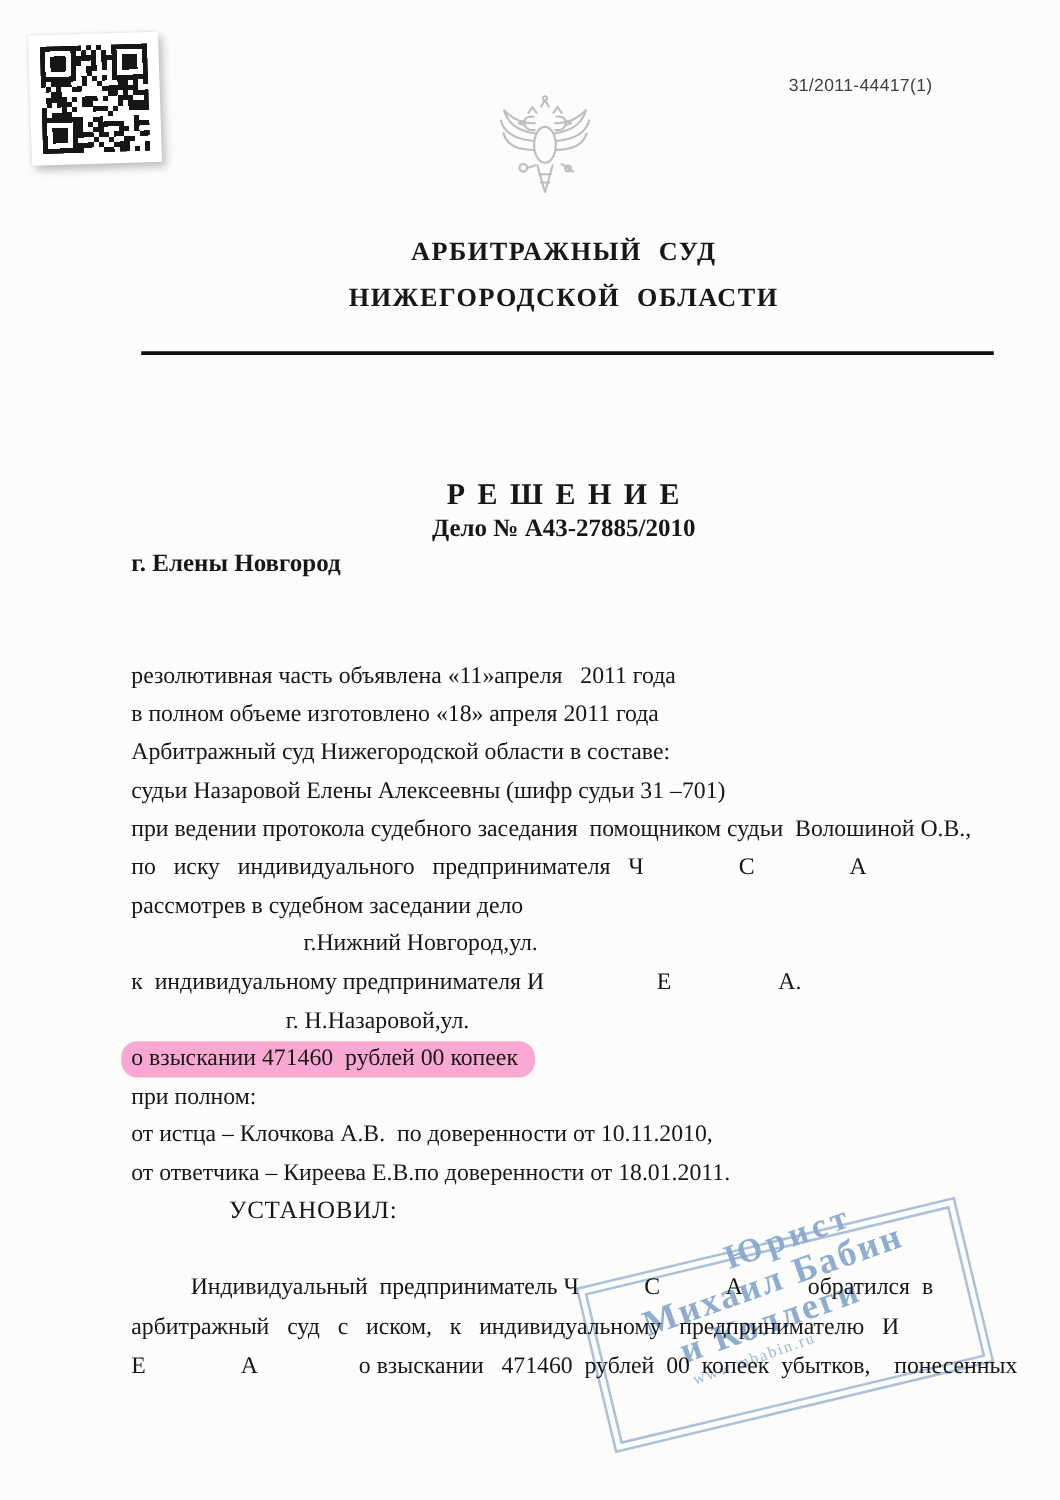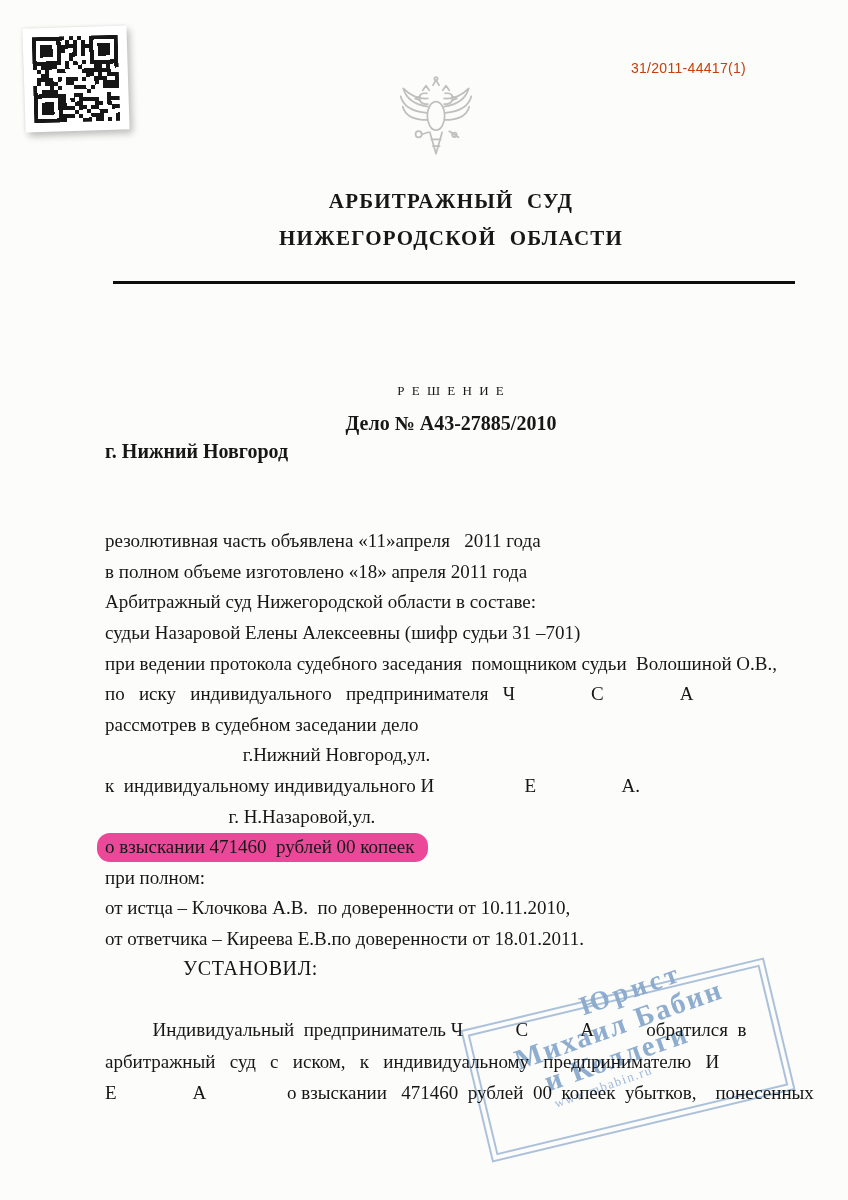--- a/index.html
+++ b/index.html
@@ -13,32 +13,32 @@
     position:absolute;left:24px;top:27px;width:104px;height:104px;background:#fff;
     transform:rotate(-1.8deg);
     box-shadow:3px 4px 7px rgba(0,0,0,.25),-1px -1px 2px rgba(0,0,0,.05);
     display:flex;align-items:center;justify-content:center;
   }
   .qr-card svg{width:86px;height:86px;shape-rendering:crispEdges;}
   
   .doc-number{
     position:absolute;left:480px;top:60px;width:266px;text-align:right;
     font-family:"Liberation Sans","DejaVu Sans",sans-serif;
-    font-size:14px;color:#c2410c;letter-spacing:.3px;
+    font-size:14px;color:#404040;letter-spacing:.3px;
   }
   
   .emblem{position:absolute;left:398px;top:76px;width:76px;height:92px;opacity:.55;}
   
   .cline{position:absolute;left:56px;width:790px;text-align:center;}
   .court{font-weight:bold;font-size:21px;letter-spacing:1.2px;word-spacing:7px;}
   .court1{top:189px;}
   .court2{top:226px;}
   .rule{position:absolute;left:113px;top:281px;width:682px;height:3px;background:#0e0e0e;}
   .in-name{top:322px;font-size:19px;font-weight:bold;word-spacing:3px;}
-  .decision{top:383px;font-size:13px;font-weight:normal;letter-spacing:1px;word-spacing:2px;}
+  .decision{top:383px;font-size:24px;font-weight:bold;letter-spacing:1px;word-spacing:2px;}
   .case-no{top:412px;font-size:20px;font-weight:bold;}
   .city{position:absolute;left:105px;top:440px;font-size:20px;font-weight:bold;}
   
   .body-block{position:absolute;left:105px;top:498px;width:706px;font-size:19px;margin-top:28px;}
   .body-block .line{height:30.6px;display:flex;align-items:center;white-space:pre;}
   .hl{border-radius:13px;padding:3px 14px 4px 8px;margin-left:-8px;}
   .ustanovil{position:absolute;left:183px;top:957px;font-size:20px;letter-spacing:.6px;}
   .para-block{position:absolute;left:105px;top:1014px;width:706px;font-size:19px;}
   .para-block .line{height:31.8px;display:flex;align-items:center;white-space:pre;text-align:center;}
   
@@ -340,34 +340,34 @@
     </svg>
   </div>
 
   <div class="cline court court1">АРБИТРАЖНЫЙ  СУД</div>
   <div class="cline court court2">НИЖЕГОРОДСКОЙ  ОБЛАСТИ</div>
 
   <div class="rule"></div>
 
   <div class="cline decision">Р Е Ш Е Н И Е</div>
   <div class="cline case-no">Дело № А43-27885/2010</div>
-  <div class="city">г. Нижний Новгород</div>
+  <div class="city">г. Елены Новгород</div>
 
   <div class="body-block" id="body-lines">
       <div class="line"><span>резолютивная часть объявлена «11»апреля   2011 года</span></div>
       <div class="line"><span>в полном объеме изготовлено «18» апреля 2011 года</span></div>
       <div class="line"><span>Арбитражный суд Нижегородской области в составе:</span></div>
       <div class="line"><span>судьи Назаровой Елены Алексеевны (шифр судьи 31 –701)</span></div>
       <div class="line"><span>при ведении протокола судебного заседания  помощником судьи  Волошиной О.В.,</span></div>
       <div class="line"><span>по   иску   индивидуального   предпринимателя   Ч                С                А</span></div>
       <div class="line"><span>рассмотрев в судебном заседании дело</span></div>
       <div class="line"><span>                             г.Нижний Новгород,ул.</span></div>
-      <div class="line"><span>к  индивидуальному индивидуального И                   Е                  А.</span></div>
+      <div class="line"><span>к  индивидуальному предпринимателя И                   Е                  А.</span></div>
       <div class="line"><span>                          г. Н.Назаровой,ул.</span></div>
-      <div class="line"><span class="hl" style="background: #ec4899;">о взыскании 471460  рублей 00 копеек</span></div>
+      <div class="line"><span class="hl" style="background: #f9a8d4;">о взыскании 471460  рублей 00 копеек</span></div>
       <div class="line"><span>при полном:</span></div>
       <div class="line"><span>от истца – Клочкова А.В.  по доверенности от 10.11.2010,</span></div>
       <div class="line"><span>от ответчика – Киреева Е.В.по доверенности от 18.01.2011.</span></div>
     </div>
 
   <div class="ustanovil">УСТАНОВИЛ:</div>
 
   <div class="para-block" id="established-lines">
       <div class="line"><span>          Индивидуальный  предприниматель Ч           С           А           обратился  в</span></div>
       <div class="line"><span>арбитражный   суд   с   иском,   к   индивидуальному   предпринимателю   И</span></div>

